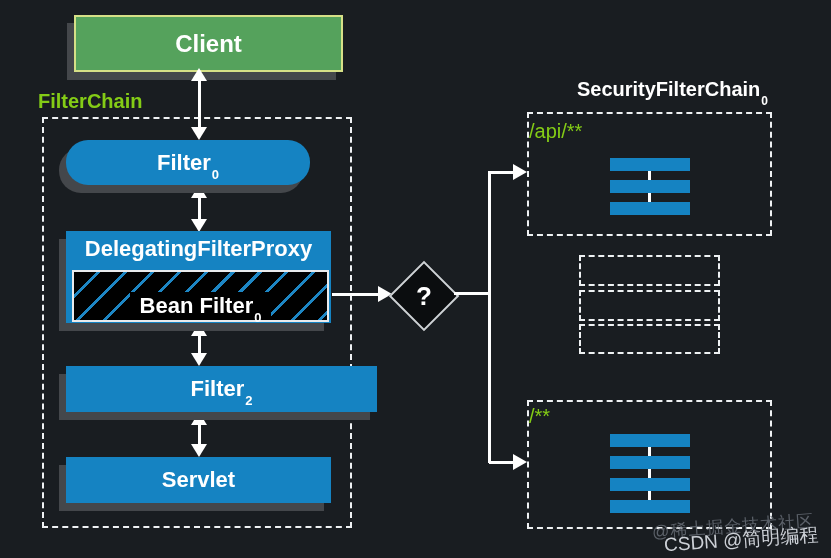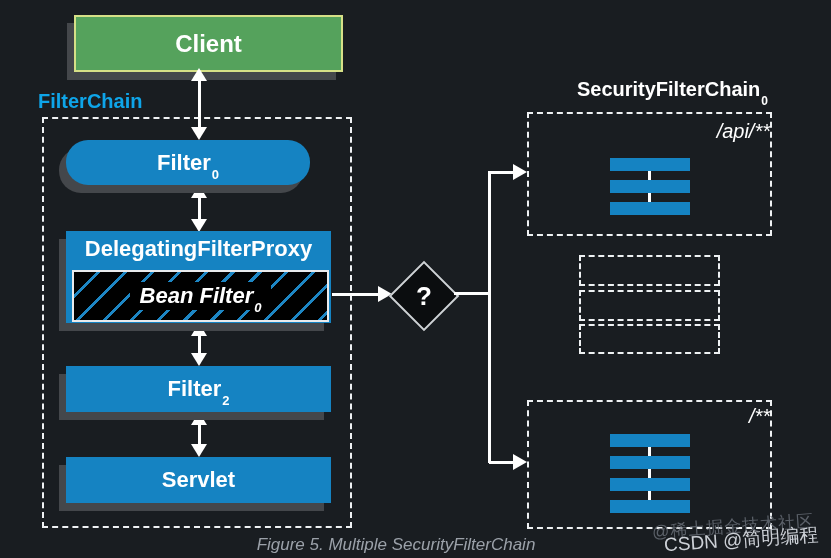--- a/index.html
+++ b/index.html
@@ -15,34 +15,34 @@
     box-shadow:-7px 8px 0 #44474b;
     font-weight:bold;color:#fff;
   }
   .node.green{background:#55a25c;border:2px solid #d6e087;font-size:24px;}
   .node.blue{background:#1583c2;font-size:22px;}
   sub.idx{font-size:13px;line-height:0;position:relative;bottom:-4px;margin-left:1px;font-weight:bold;}
   
   .dfp{position:absolute;background:#1583c2;box-shadow:-7px 8px 0 #44474b;}
   .dfp-title{position:absolute;left:0;right:0;top:5px;text-align:center;font-weight:bold;font-size:22px;}
   .bean{
-    position:absolute;display:flex;align-items:center;justify-content:center;
+    position:absolute;display:flex;align-items:flex-end;justify-content:center;
     background:
       repeating-linear-gradient(135deg,transparent 0 16px,#1d86c4 16px 19px),
       #000;
     border:2px solid #e9ebed;
-    font-weight:bold;font-size:22px;font-style:italic;
+    font-weight:bold;font-size:22px;
   }
   .bean-label{background:#000;padding:1px 10px;}
   
   .dashed{position:absolute;border:2px dashed #eef1f3;}
   
-  .zone-label{position:absolute;font-weight:bold;font-size:20px;color:#0ea5e9;}
+  .zone-label{position:absolute;font-weight:bold;font-size:20px;color:#84cc16;}
   .chain-title{position:absolute;text-align:right;font-weight:bold;font-size:20px;color:#fff;}
-  .pattern{position:absolute;left:0;right:0;text-align:right;font-style:italic;font-size:20px;color:#ffffff;}
+  .pattern{position:absolute;left:0;right:0;text-align:left;font-size:20px;color:#84cc16;}
   
   .bars{position:absolute;left:50%;transform:translateX(-50%);display:flex;flex-direction:column;align-items:center;}
   .bar{width:80px;height:13px;background:#1583c2;}
   .bar-conn{width:3px;height:9px;background:#fff;}
   
   .arrow-v{position:absolute;width:16px;}
   .arrow-v .shaft{position:absolute;left:6.5px;top:10px;bottom:10px;width:3px;background:#fff;}
   .arrow-v .head-top{position:absolute;top:0;left:0;width:0;height:0;
     border-left:8px solid transparent;border-right:8px solid transparent;border-bottom:13px solid #fff;}
   .arrow-v .head-bottom{position:absolute;bottom:0;left:0;width:0;height:0;
@@ -113,21 +113,21 @@
     <span><span>Filter</span><sub class="idx">0</sub></span>
   </div>
 
   <div class="dfp" style="left:66px;top:231px;width:265px;height:92px;">
     <div class="dfp-title">DelegatingFilterProxy</div>
   </div>
   <div class="bean" style="left:72px;top:270px;width:253px;height:48px;">
     <span class="bean-label"><span>Bean Filter</span><sub class="idx">0</sub></span>
   </div>
 
-  <div class="node blue" style="left:66px;top:366px;width:265px;height:46px;">
+  <div class="node blue" style="left:66px;top:366px;width:311px;height:46px;">
     <span><span>Filter</span><sub class="idx">2</sub></span>
   </div>
 
   <div class="node blue" style="left:66px;top:457px;width:265px;height:46px;align-items:center;">
     <span>Servlet</span>
   </div>
 
   <div class="arrow-h" style="left:332px;top:286px;width:60px;">
     <div class="shaft"></div>
     <div class="head-right"></div>
@@ -172,18 +172,17 @@
       <div class="bar"></div>
       <div class="bar-conn"></div>
       <div class="bar"></div>
       <div class="bar-conn"></div>
       <div class="bar"></div>
       <div class="bar-conn"></div>
       <div class="bar"></div>
     </div>
   </div>
 
-  <div class="caption">Figure 5. Multiple SecurityFilterChain</div>
 
   <div class="wm-ghost">@稀土掘金技术社区</div>
   <div class="wm-main">CSDN @简明编程</div>
 
 </div>
 
 </body></html>

